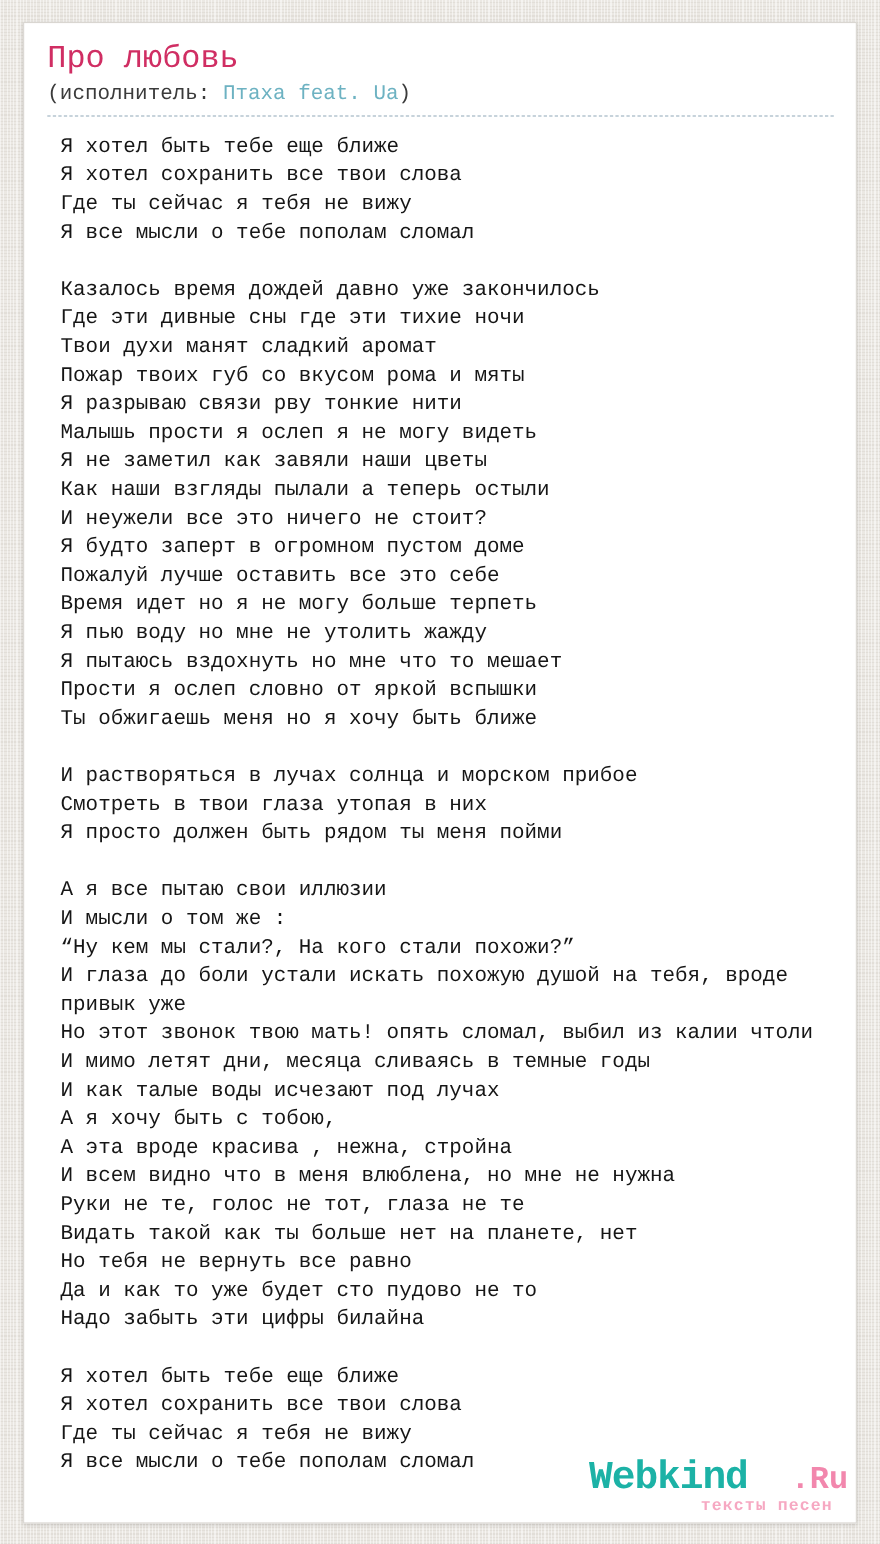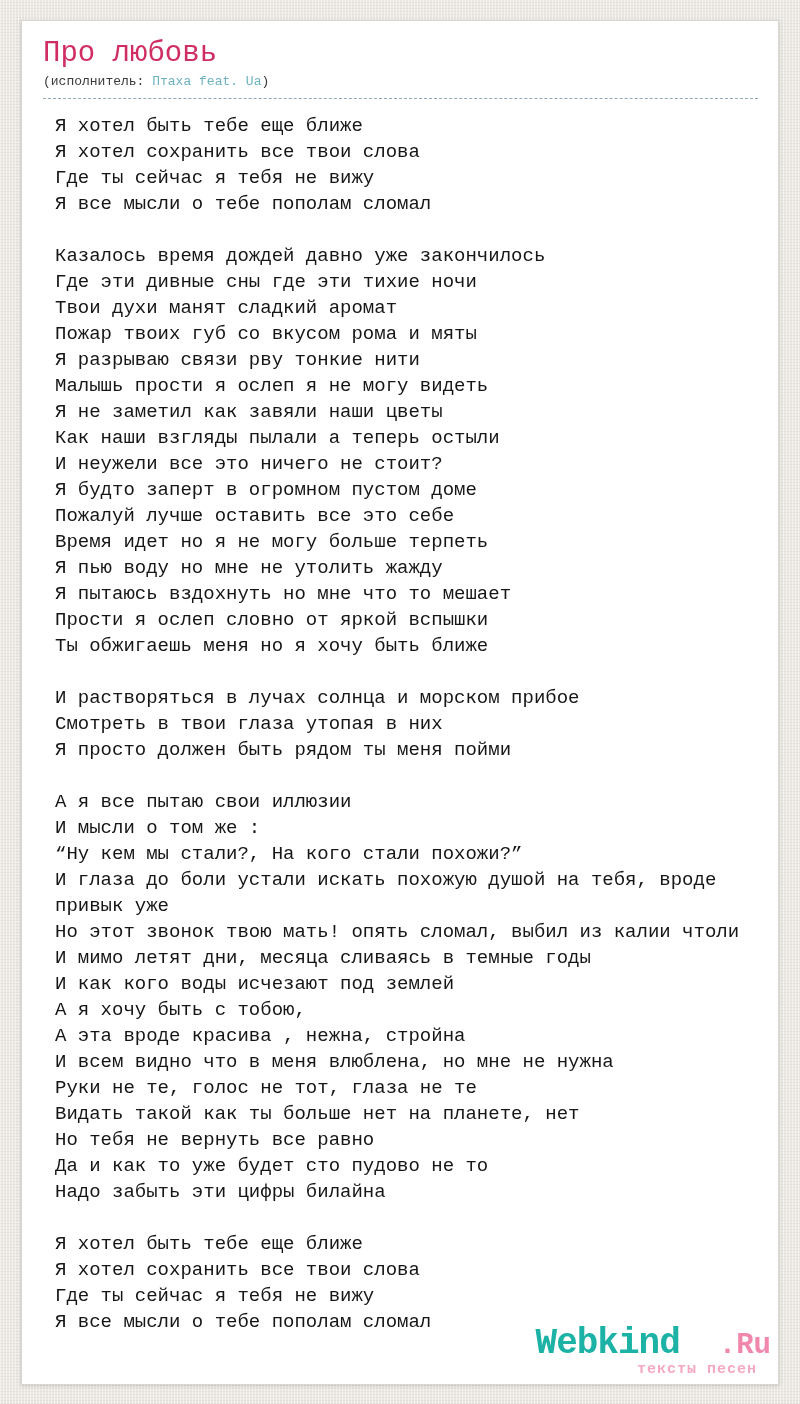--- a/index.html
+++ b/index.html
@@ -32,21 +32,21 @@
   .song-title {
     margin: 0;
     font-size: 29px;
     font-weight: 400;
     line-height: 1.1;
     color: var(--title-color, #d02e63);
   }
   .artist-line {
     margin-top: 4px;
     padding-bottom: 9px;
-    font-size: 13px;
+    font-size: 19px;
     color: #3b3b3b;
     border-bottom: 1px dashed var(--dot-color, #90a8b8);
   }
   .artist-link {
     color: var(--link-color, #6db2c2);
     text-decoration: none;
     cursor: pointer;
   }
   .lyrics {
     margin-top: 14px;
@@ -123,21 +123,21 @@
           <div class="lyric-line">Смотреть в твои глаза утопая в них</div>
           <div class="lyric-line">Я просто должен быть рядом ты меня пойми</div>
         </div>
         <div class="stanza">
           <div class="lyric-line">А я все пытаю свои иллюзии</div>
           <div class="lyric-line">И мысли о том же :</div>
           <div class="lyric-line">“Ну кем мы стали?, На кого стали похожи?”</div>
           <div class="lyric-line">И глаза до боли устали искать похожую душой на тебя, вроде привык уже</div>
           <div class="lyric-line">Но этот звонок твою мать! опять сломал, выбил из калии чтоли</div>
           <div class="lyric-line">И мимо летят дни, месяца сливаясь в темные годы</div>
-          <div class="lyric-line">И как кого воды исчезают под землей</div>
+          <div class="lyric-line">И как талые воды исчезают под лучах</div>
           <div class="lyric-line">А я хочу быть с тобою,</div>
           <div class="lyric-line">А эта вроде красива , нежна, стройна</div>
           <div class="lyric-line">И всем видно что в меня влюблена, но мне не нужна</div>
           <div class="lyric-line">Руки не те, голос не тот, глаза не те</div>
           <div class="lyric-line">Видать такой как ты больше нет на планете, нет</div>
           <div class="lyric-line">Но тебя не вернуть все равно</div>
           <div class="lyric-line">Да и как то уже будет сто пудово не то</div>
           <div class="lyric-line">Надо забыть эти цифры билайна</div>
         </div>
         <div class="stanza">

